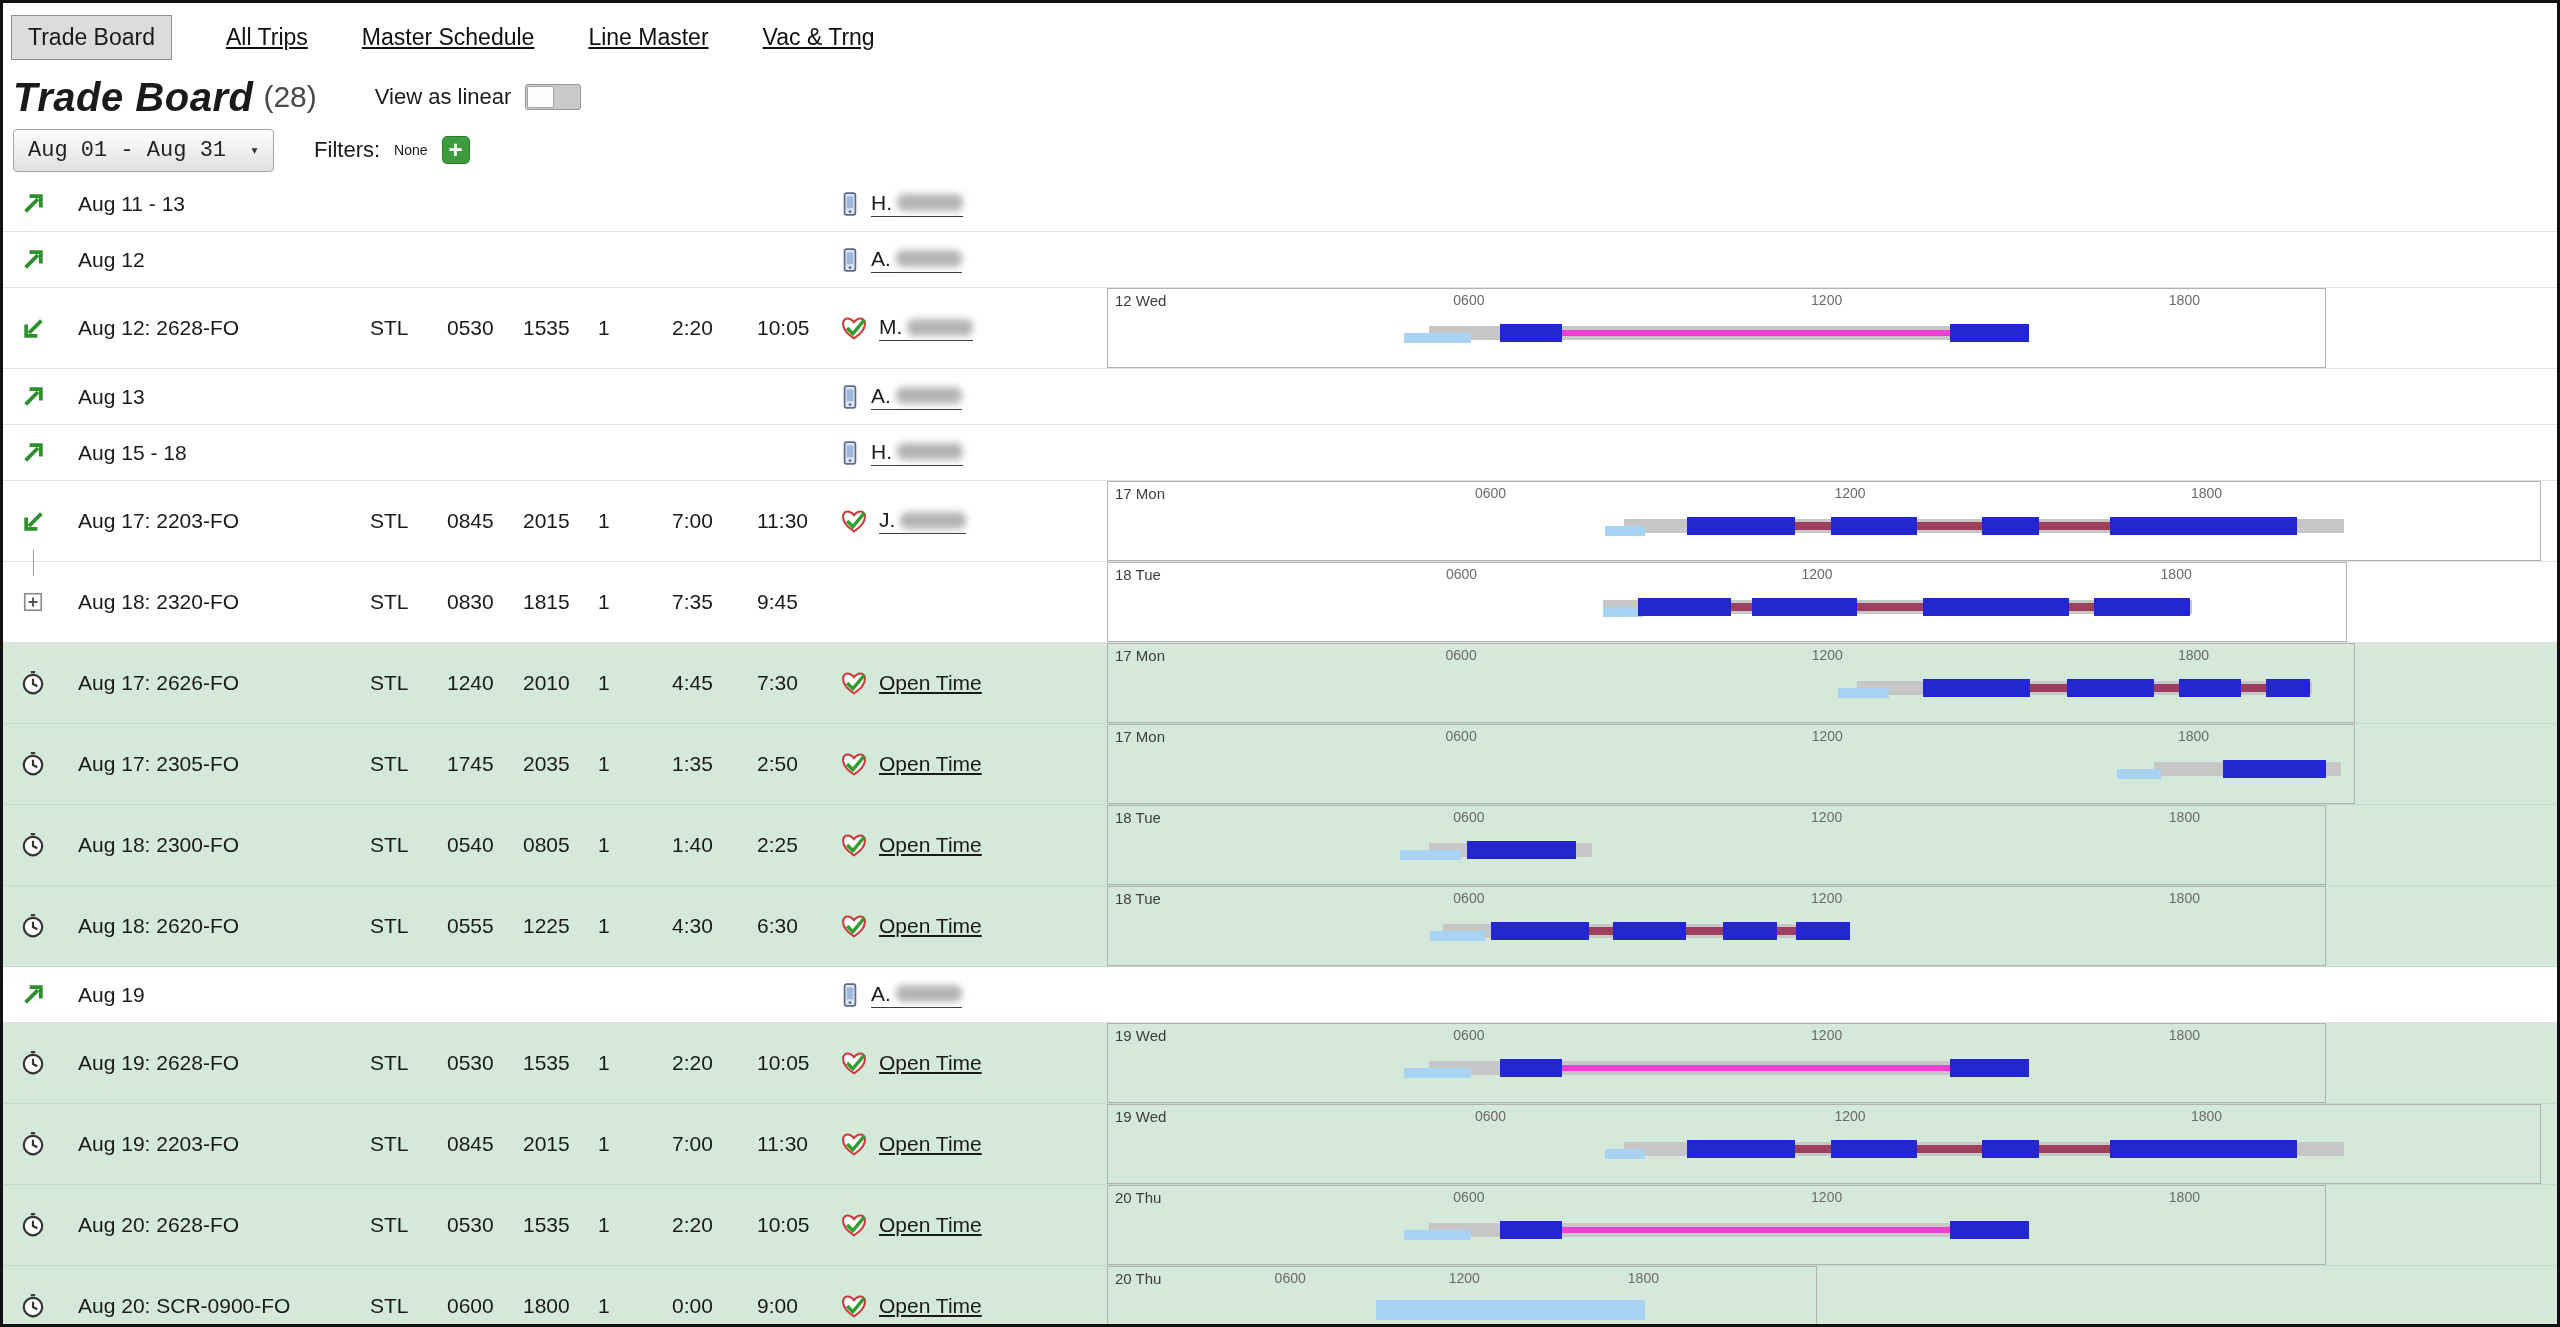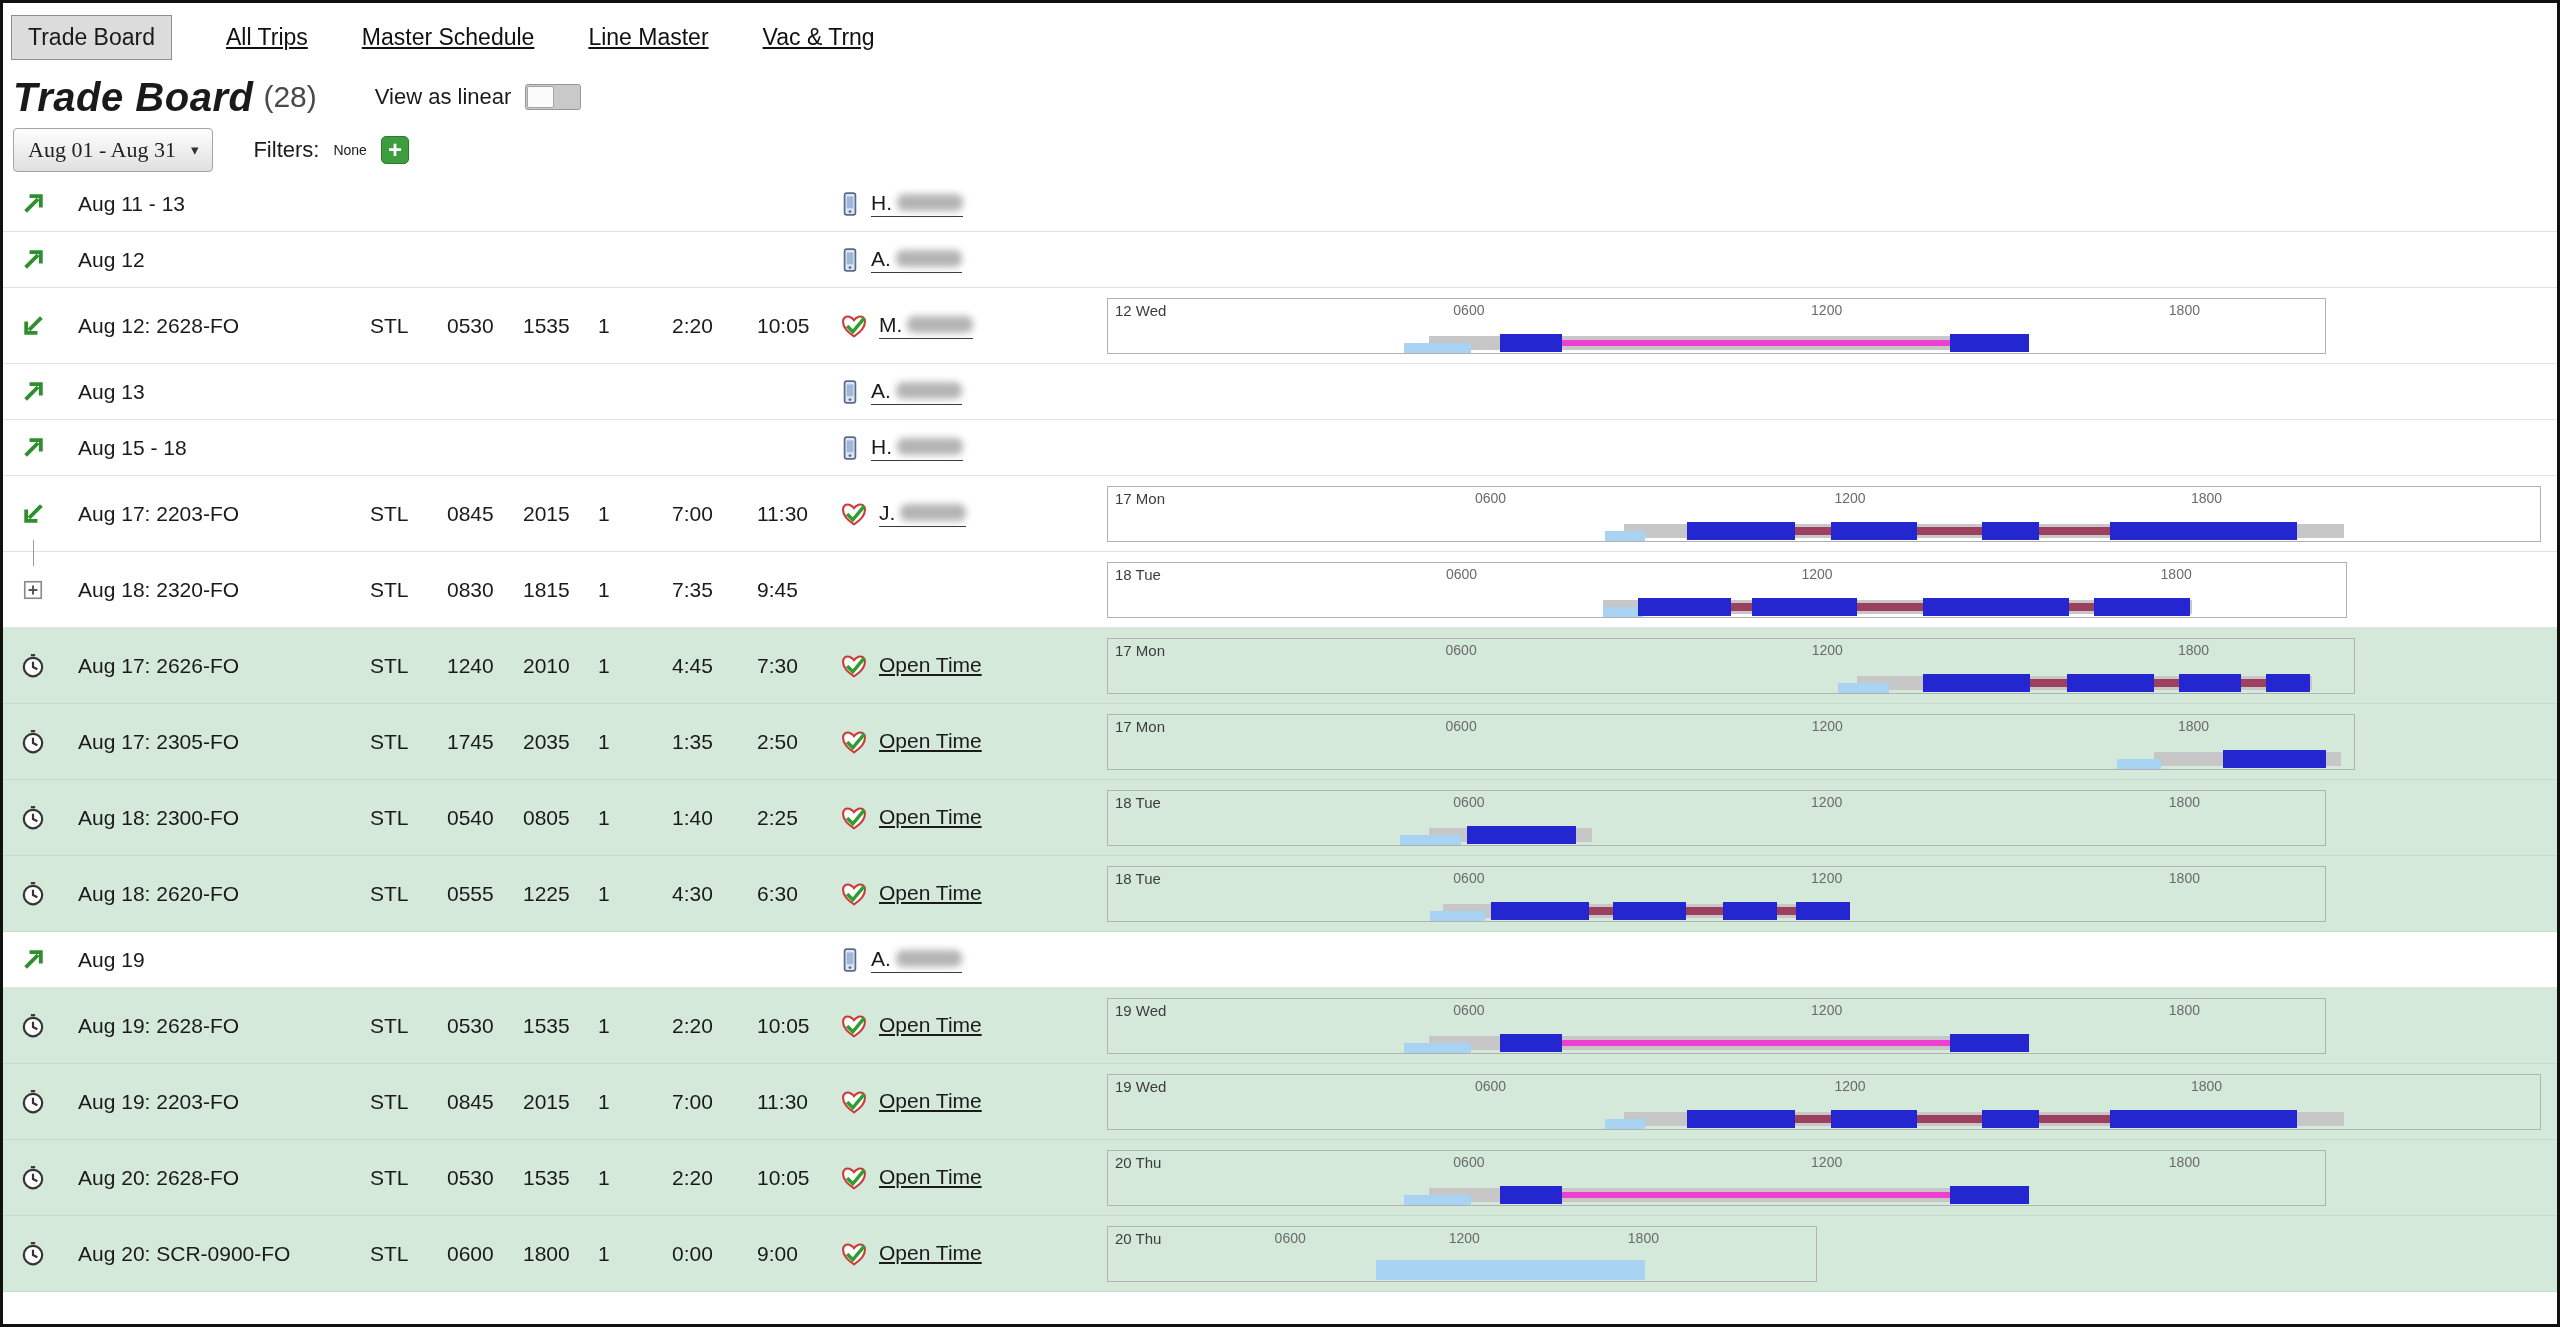--- a/index.html
+++ b/index.html
@@ -21,21 +21,21 @@
   
   .titlebar { display: flex; align-items: center; padding: 4px 10px 2px 10px; height: 56px; }
   .title { font-size: 40px; font-weight: bold; font-style: italic; letter-spacing: .5px; }
   .count { font-size: 30px; color: #4a4a4a; margin-left: 10px; }
   .linear-label { font-size: 22px; margin-left: 58px; }
   .toggle { width: 56px; height: 26px; background: #c9c9c9; border: 1px solid #979797; border-radius: 3px; margin-left: 14px; position: relative; display: inline-block; cursor: pointer; }
   .knob { position: absolute; left: 1px; top: 1px; width: 27px; height: 22px; background: #fbfbfb; border: 1px solid #a5a5a5; border-radius: 2px; }
 
   
   .controls { display: flex; align-items: center; padding: 8px 10px; gap: 14px; height: 52px; }
-  .daterange { font-family: Liberation Serif, serif; font-size: 22px; color: #222; padding: 8px 14px; background: linear-gradient(#fefefe, #e0e0e0); border: 1px solid #a5a5a5; border-radius: 4px; display: flex; gap: 15px; align-items: center; cursor: pointer; }
+  .daterange { font-family: Liberation Mono, monospace; font-size: 22px; color: #222; padding: 8px 14px; background: linear-gradient(#fefefe, #e0e0e0); border: 1px solid #a5a5a5; border-radius: 4px; display: flex; gap: 24px; align-items: center; cursor: pointer; }
   .caret { font-size: 15px; color: #333; }
   .filters-label { font-size: 22px; margin-left: 26px; }
   .filters-value { font-size: 14px; }
   .addfilter { width: 28px; height: 28px; background: #3d9c3d; border: 1px solid #2c7a2c; border-radius: 5px; color: #fff; font-size: 24px; font-weight: bold; line-height: 1; display: flex; align-items: center; justify-content: center; cursor: pointer; }
 
   
   .grid { display: grid; grid-template-columns: 60px 295px 77px 76px 75px 74px 85px 82px 260px 1fr; align-items: center; }
   .thead { margin-top: 10px; background: #ececec; border-top: 1px solid #8d8d8d; border-bottom: 1px solid #9d9d9d; height: 36px; font-weight: bold; font-size: 21px; }
   .cell { padding-left: 12px; }
   .c-icon { padding-left: 0; display: flex; justify-content: center; align-items: center; position: relative; height: 100%; }
@@ -46,21 +46,21 @@
   .row.tall { min-height: 76px; }
   .row.green { background: #d5e9da; border-bottom-color: #c3dbca; }
 
   .c-owner { display: flex; align-items: center; gap: 10px; }
   .owner-link { color: #1a1a1a; text-decoration: none; border-bottom: 1px solid #3a3a3a; display: inline-flex; align-items: center; cursor: pointer; padding-bottom: 1px; }
   .owner-link.open { border-bottom: none; text-decoration: underline; }
   .blur { display: inline-block; width: 66px; height: 17px; margin-left: 5px; background: #b4b4b4; border-radius: 7px; filter: blur(3.5px); }
 
   
   .c-tl { padding-left: 20px; padding-right: 16px; }
-  .tl-box { position: relative; height: 56px; border: 1px solid #b2b2b2; }
+  .tl-box { position: relative; height: 80px; border: 1px solid #b2b2b2; }
   .tl-day { position: absolute; top: 3px; left: 7px; font-size: 15px; color: #3d3d3d; }
   .tl-tick { position: absolute; top: 3px; font-size: 14px; color: #6a6a6a; transform: translateX(-40%); }
   .tl-seg { position: absolute; }
   .seg-base   { top: 37px; height: 14px; background: #c7c7c7; z-index: 1; }
   .seg-pre    { top: 44px; height: 10px; background: #a8d3f2; z-index: 2; }
   .seg-ground { top: 41px; height: 6px;  background: #ef3ed2; z-index: 3; }
   .seg-conn   { top: 40px; height: 8px;  background: #9d4060; z-index: 3; }
   .seg-flight { top: 35px; height: 18px; background: #2426cf; z-index: 4; }
   .seg-scr    { top: 33px; height: 20px; background: #a8d3f2; z-index: 2; }
 

